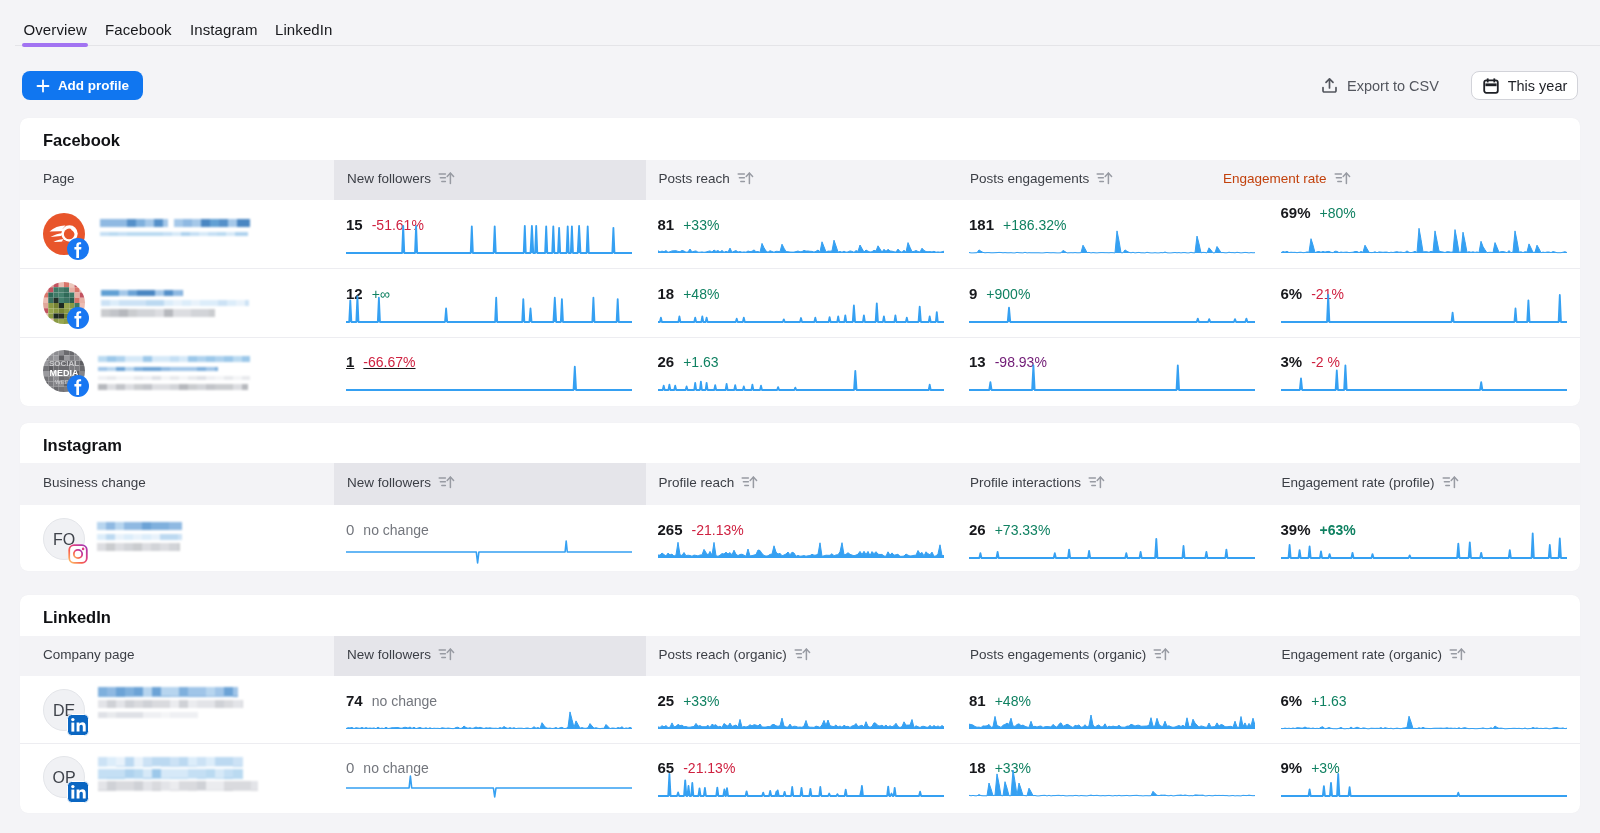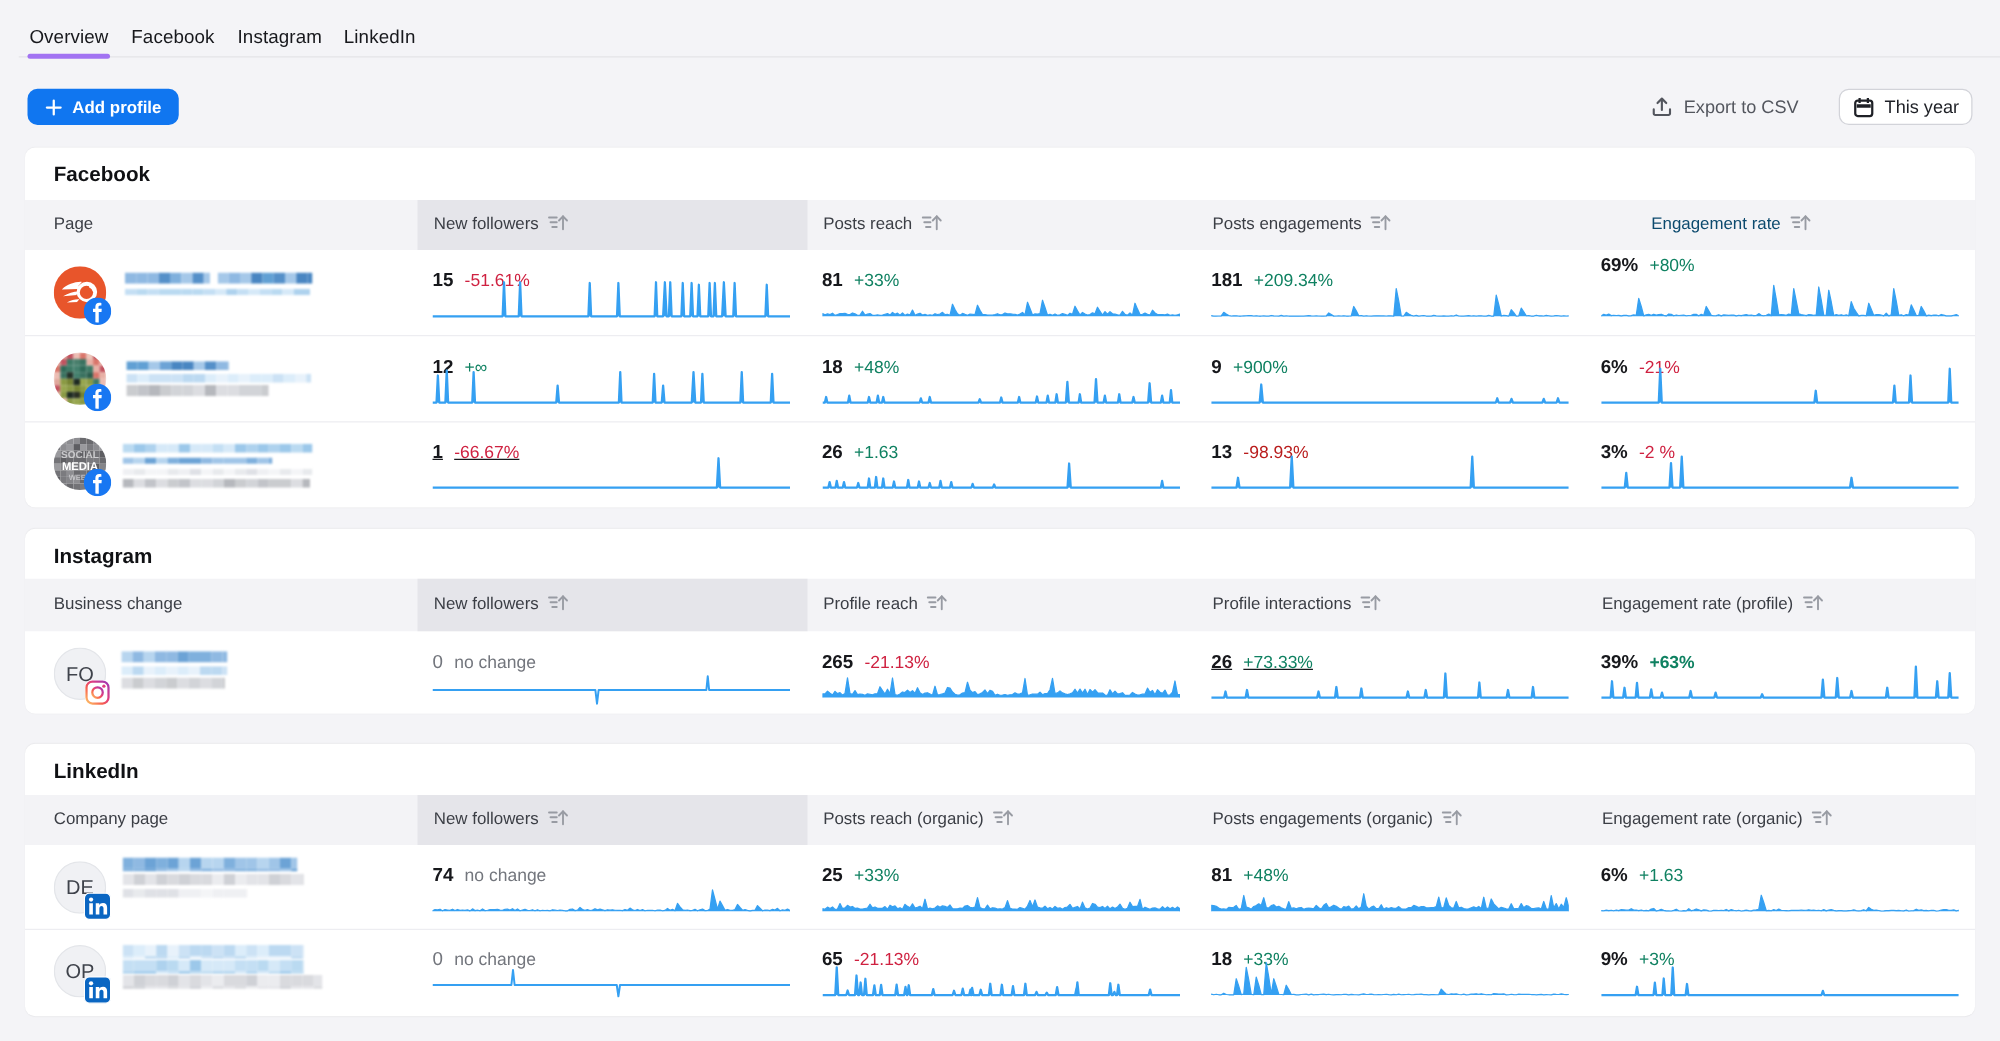--- a/index.html
+++ b/index.html
@@ -65,21 +65,21 @@
       </svg></span></div>
 <div style="position:absolute;left:970px;top:171.0px;font-size:13.5px;color:#3b3e45;white-space:nowrap;">Posts engagements<span style="display:inline-block;vertical-align:-2px;margin-left:7px"><svg width="18" height="14" viewBox="0 0 18 14" xmlns="http://www.w3.org/2000/svg" style="display:block">
 <g stroke="#989ba3" stroke-width="1.5" stroke-linecap="round" fill="none">
 <path d="M1.2 3h6.2"></path>
           <path d="M2.4 6.8h5"></path>
           <path d="M3.8 10.6h3.6"></path>
 <path d="M12.4 12.4V2.2"></path>
           <path d="M9.2 5.4 12.4 2.1 15.6 5.4"></path>
 </g>
       </svg></span></div>
-<div style="position:absolute;left:1321px;top:171.0px;font-size:13.5px;color:#0c4a6e;white-space:nowrap;">Engagement rate<span style="display:inline-block;vertical-align:-2px;margin-left:7px"><svg width="18" height="14" viewBox="0 0 18 14" xmlns="http://www.w3.org/2000/svg" style="display:block">
+<div style="position:absolute;left:1223px;top:171.0px;font-size:13.5px;color:#c2410c;white-space:nowrap;">Engagement rate<span style="display:inline-block;vertical-align:-2px;margin-left:7px"><svg width="18" height="14" viewBox="0 0 18 14" xmlns="http://www.w3.org/2000/svg" style="display:block">
 <g stroke="#989ba3" stroke-width="1.5" stroke-linecap="round" fill="none">
 <path d="M1.2 3h6.2"></path>
           <path d="M2.4 6.8h5"></path>
           <path d="M3.8 10.6h3.6"></path>
 <path d="M12.4 12.4V2.2"></path>
           <path d="M9.2 5.4 12.4 2.1 15.6 5.4"></path>
 </g>
       </svg></span></div>
 <div style="position:absolute;left:20px;top:268px;width:1560px;height:1px;background:#ededf1;"></div>
 <div style="position:absolute;left:20px;top:337px;width:1560px;height:1px;background:#ededf1;"></div>
@@ -166,21 +166,21 @@
     </div>
   </div>
 <div style="position:absolute;left:657.5px;top:216px;font-size:15px;color:#17181c;font-weight:bold;white-space:nowrap;">81<span style="color:#0f8161;font-size:14px;font-weight:normal;margin-left:9px">+33%</span></div>
 <div style="position:absolute;left:657.5px;top:200px;width:286px;height:68px;line-height:0;">
     <div style="position:absolute;left:0;bottom:12px;line-height:0;">
       <svg width="286" height="33" viewBox="0 0 286 33" xmlns="http://www.w3.org/2000/svg" style="display:block">
         <path d="M0,30.0 L0.0,27.8 L2.0,28.9 L4.0,28.1 L6.0,28.7 L8.0,27.6 L10.0,29.3 L12.0,28.7 L14.0,27.9 L16.0,27.8 L18.0,27.7 L20.0,28.4 L22.0,28.7 L24.0,27.4 L26.0,28.1 L28.0,29.2 L30.0,29.0 L32.0,26.0 L34.0,29.0 L36.0,28.3 L38.0,27.9 L40.0,29.2 L42.0,29.2 L44.0,28.9 L46.0,29.3 L48.0,29.0 L50.0,28.4 L52.0,27.9 L54.0,29.1 L56.0,27.0 L58.0,28.4 L60.0,27.5 L62.0,29.1 L64.0,27.4 L66.0,29.3 L68.0,28.3 L70.0,29.1 L72.0,25.1 L74.0,29.3 L76.0,28.3 L78.0,27.6 L80.0,29.0 L82.0,28.5 L84.0,29.2 L86.0,28.9 L88.0,29.2 L90.0,28.0 L92.0,28.6 L94.0,28.3 L96.0,26.9 L98.0,28.7 L100.0,28.5 L102.0,29.3 L104.0,20.4 L106.0,24.7 L108.0,28.1 L110.0,29.2 L112.0,27.7 L114.0,28.5 L116.0,29.2 L118.0,28.3 L120.0,28.4 L122.0,28.7 L124.0,21.2 L126.0,25.2 L128.0,28.6 L130.0,28.7 L132.0,29.0 L134.0,29.1 L136.0,29.1 L138.0,28.6 L140.0,28.0 L142.0,28.8 L144.0,28.6 L146.0,27.4 L148.0,28.1 L150.0,28.0 L152.0,28.3 L154.0,28.4 L156.0,29.1 L158.0,28.3 L160.0,27.0 L162.0,28.9 L164.0,18.8 L166.0,23.8 L168.0,29.0 L170.0,28.1 L172.0,28.2 L174.0,27.9 L176.0,17.2 L178.0,23.0 L180.0,29.1 L182.0,28.4 L184.0,29.2 L186.0,28.2 L188.0,29.2 L190.0,28.9 L192.0,27.9 L194.0,28.4 L196.0,29.3 L198.0,27.6 L200.0,28.4 L202.0,22.0 L204.0,25.6 L206.0,29.0 L208.0,27.0 L210.0,28.2 L212.0,29.0 L214.0,28.7 L216.0,27.3 L218.0,28.0 L220.0,22.8 L222.0,26.0 L224.0,29.1 L226.0,26.3 L228.0,28.3 L230.0,26.3 L232.0,28.0 L234.0,28.2 L236.0,28.8 L238.0,29.1 L240.0,26.1 L242.0,28.5 L244.0,29.2 L246.0,27.3 L248.0,29.2 L250.0,19.6 L252.0,24.3 L254.0,28.7 L256.0,28.4 L258.0,27.5 L260.0,28.5 L262.0,29.0 L264.0,25.2 L266.0,27.4 L268.0,28.6 L270.0,28.7 L272.0,28.6 L274.0,28.9 L276.0,28.3 L278.0,29.2 L280.0,28.9 L282.0,29.2 L284.0,28.8 L286.0,28.2 L286,30.0" fill="#35a0f2" stroke="#35a0f2" stroke-width="1" stroke-linejoin="round"></path>
       </svg>
     </div>
   </div>
-<div style="position:absolute;left:969px;top:216px;font-size:15px;color:#17181c;font-weight:bold;white-space:nowrap;">181<span style="color:#0f8161;font-size:14px;font-weight:normal;margin-left:9px">+209.34%</span></div>
+<div style="position:absolute;left:969px;top:216px;font-size:15px;color:#17181c;font-weight:bold;white-space:nowrap;">181<span style="color:#0f8161;font-size:14px;font-weight:normal;margin-left:9px">+186.32%</span></div>
 <div style="position:absolute;left:969px;top:200px;width:286px;height:68px;line-height:0;">
     <div style="position:absolute;left:0;bottom:12px;line-height:0;">
       <svg width="286" height="33" viewBox="0 0 286 33" xmlns="http://www.w3.org/2000/svg" style="display:block">
         <path d="M0,30.0 L0.0,29.5 L2.0,29.9 L4.0,29.9 L6.0,29.8 L8.0,29.7 L10.0,26.9 L12.0,28.3 L14.0,29.4 L16.0,29.8 L18.0,29.6 L20.0,29.6 L22.0,29.8 L24.0,29.8 L26.0,29.7 L28.0,29.6 L30.0,29.4 L32.0,29.5 L34.0,29.8 L36.0,29.6 L38.0,29.8 L40.0,29.8 L42.0,29.7 L44.0,29.9 L46.0,29.9 L48.0,29.4 L50.0,29.7 L52.0,29.8 L54.0,29.9 L56.0,29.3 L58.0,29.9 L60.0,29.7 L62.0,29.8 L64.0,29.8 L66.0,29.8 L68.0,29.8 L70.0,29.8 L72.0,29.9 L74.0,29.9 L76.0,29.7 L78.0,29.5 L80.0,29.7 L82.0,29.8 L84.0,29.7 L86.0,29.8 L88.0,29.9 L90.0,29.9 L92.0,29.8 L94.0,27.4 L96.0,28.6 L98.0,29.9 L100.0,29.8 L102.0,29.7 L104.0,29.8 L106.0,29.6 L108.0,29.8 L110.0,29.8 L112.0,29.7 L114.0,22.2 L116.0,25.7 L118.0,29.6 L120.0,29.4 L122.0,29.9 L124.0,29.6 L126.0,29.8 L128.0,29.9 L130.0,29.7 L132.0,29.6 L134.0,29.6 L136.0,29.7 L138.0,29.7 L140.0,29.8 L142.0,29.6 L144.0,29.7 L146.0,29.9 L148.0,7.9 L150.0,17.8 L152.0,29.7 L154.0,29.8 L156.0,26.9 L158.0,28.3 L160.0,29.3 L162.0,29.8 L164.0,29.3 L166.0,29.9 L168.0,29.6 L170.0,29.4 L172.0,29.8 L174.0,29.8 L176.0,29.9 L178.0,29.3 L180.0,29.7 L182.0,29.9 L184.0,29.9 L186.0,29.7 L188.0,29.9 L190.0,29.9 L192.0,29.6 L194.0,29.8 L196.0,29.0 L198.0,29.8 L200.0,29.9 L202.0,29.9 L204.0,29.7 L206.0,29.5 L208.0,29.8 L210.0,29.6 L212.0,29.9 L214.0,29.6 L216.0,29.6 L218.0,29.9 L220.0,29.9 L222.0,29.3 L224.0,29.8 L226.0,29.8 L228.0,13.1 L230.0,20.7 L232.0,29.8 L234.0,29.3 L236.0,29.5 L238.0,29.9 L240.0,24.8 L242.0,27.1 L244.0,29.9 L246.0,29.7 L248.0,23.5 L250.0,26.4 L252.0,29.6 L254.0,29.5 L256.0,29.8 L258.0,29.8 L260.0,29.2 L262.0,29.6 L264.0,29.6 L266.0,29.8 L268.0,29.3 L270.0,29.6 L272.0,29.9 L274.0,29.7 L276.0,29.4 L278.0,29.6 L280.0,29.9 L282.0,29.6 L284.0,29.8 L286.0,29.7 L286,30.0" fill="#35a0f2" stroke="#35a0f2" stroke-width="1" stroke-linejoin="round"></path>
       </svg>
     </div>
   </div>
 <div style="position:absolute;left:1280.5px;top:204px;font-size:15px;color:#17181c;font-weight:bold;white-space:nowrap;">69%<span style="color:#0f8161;font-size:14px;font-weight:normal;margin-left:9px">+80%</span></div>
 <div style="position:absolute;left:1280.5px;top:200px;width:286px;height:68px;line-height:0;">
     <div style="position:absolute;left:0;bottom:12px;line-height:0;">
@@ -592,21 +592,21 @@
     </div>
   </div>
 <div style="position:absolute;left:657.5px;top:353.33px;font-size:15px;color:#17181c;font-weight:bold;white-space:nowrap;">26<span style="color:#0f8161;font-size:14px;font-weight:normal;margin-left:9px">+1.63</span></div>
 <div style="position:absolute;left:657.5px;top:337.33px;width:286px;height:68px;line-height:0;">
     <div style="position:absolute;left:0;bottom:12px;line-height:0;">
       <svg width="286" height="33" viewBox="0 0 286 33" xmlns="http://www.w3.org/2000/svg" style="display:block">
         <path d="M0,30.0 L4.7,30.0 L5.7,25.7 L6.7,30.0 L10.4,30.0 L11.4,24.7 L12.4,30.0 L16.2,30.0 L17.2,25.7 L18.2,30.0 L27.6,30.0 L28.6,26.4 L29.6,30.0 L36.2,30.0 L37.2,22.8 L38.2,30.0 L41.9,30.0 L42.9,21.6 L43.9,30.0 L47.6,30.0 L48.6,22.8 L49.6,30.0 L56.2,30.0 L57.2,25.2 L58.2,30.0 L67.6,30.0 L68.6,24.0 L69.6,30.0 L76.2,30.0 L77.2,25.2 L78.2,30.0 L84.8,30.0 L85.8,26.4 L86.8,30.0 L93.4,30.0 L94.4,24.7 L95.4,30.0 L102.0,30.0 L103.0,25.7 L104.0,30.0 L119.1,30.0 L120.1,27.1 L121.1,30.0 L136.3,30.0 L137.3,27.6 L138.3,30.0 L196.0,30.0 L197.3,10.8 L198.6,30.0 L270.7,30.0 L271.7,24.7 L272.7,30.0 L286,30.0" fill="#35a0f2" stroke="#35a0f2" stroke-width="1.8" stroke-linejoin="round"></path>
       </svg>
     </div>
   </div>
-<div style="position:absolute;left:969px;top:353.33px;font-size:15px;color:#17181c;font-weight:bold;white-space:nowrap;">13<span style="color:#b91c1c;font-size:14px;font-weight:normal;margin-left:9px">-98.93%</span></div>
+<div style="position:absolute;left:969px;top:353.33px;font-size:15px;color:#17181c;font-weight:bold;white-space:nowrap;">13<span style="color:#701a75;font-size:14px;font-weight:normal;margin-left:9px">-98.93%</span></div>
 <div style="position:absolute;left:969px;top:337.33px;width:286px;height:68px;line-height:0;">
     <div style="position:absolute;left:0;bottom:12px;line-height:0;">
       <svg width="286" height="33" viewBox="0 0 286 33" xmlns="http://www.w3.org/2000/svg" style="display:block">
         <path d="M0,30.0 L20.2,30.0 L21.4,22.2 L22.6,30.0 L63.1,30.0 L64.4,5.3 L65.7,30.0 L207.5,30.0 L208.8,5.3 L210.1,30.0 L286,30.0" fill="#35a0f2" stroke="#35a0f2" stroke-width="1.8" stroke-linejoin="round"></path>
       </svg>
     </div>
   </div>
 <div style="position:absolute;left:1280.5px;top:353.33px;font-size:15px;color:#17181c;font-weight:bold;white-space:nowrap;">3%<span style="color:#cf2140;font-size:14px;font-weight:normal;margin-left:9px">-2 %</span></div>
 <div style="position:absolute;left:1280.5px;top:337.33px;width:286px;height:68px;line-height:0;">
     <div style="position:absolute;left:0;bottom:12px;line-height:0;">
@@ -753,21 +753,21 @@
     </div>
   </div>
 <div style="position:absolute;left:657.5px;top:521px;font-size:15px;color:#17181c;font-weight:bold;white-space:nowrap;">265<span style="color:#cf2140;font-size:14px;font-weight:normal;margin-left:9px">-21.13%</span></div>
 <div style="position:absolute;left:657.5px;top:505px;width:286px;height:68px;line-height:0;">
     <div style="position:absolute;left:0;bottom:12px;line-height:0;">
       <svg width="286" height="33" viewBox="0 0 286 33" xmlns="http://www.w3.org/2000/svg" style="display:block">
         <path d="M0,30.0 L0.0,27.0 L2.0,27.1 L4.0,25.0 L6.0,26.6 L8.0,28.0 L10.0,25.1 L12.0,26.9 L14.0,26.1 L16.0,28.1 L18.0,26.9 L20.0,14.3 L22.0,26.8 L24.0,27.5 L26.0,24.5 L28.0,27.7 L30.0,27.2 L32.0,27.5 L34.0,28.2 L36.0,27.1 L38.0,27.4 L40.0,27.9 L42.0,27.0 L44.0,26.9 L46.0,21.4 L48.0,24.5 L50.0,27.3 L52.0,23.4 L54.0,27.1 L56.0,14.4 L58.0,27.7 L60.0,28.3 L62.0,27.2 L64.0,25.6 L66.0,26.0 L68.0,24.2 L70.0,26.0 L72.0,24.6 L74.0,26.8 L76.0,22.2 L78.0,26.3 L80.0,27.6 L82.0,26.5 L84.0,26.2 L86.0,27.2 L88.0,28.2 L90.0,21.0 L92.0,27.9 L94.0,27.6 L96.0,27.1 L98.0,26.5 L100.0,22.0 L102.0,22.5 L104.0,25.6 L106.0,27.4 L108.0,28.1 L110.0,27.8 L112.0,26.4 L114.0,26.1 L116.0,17.8 L118.0,24.1 L120.0,26.1 L122.0,25.3 L124.0,27.8 L126.0,27.0 L128.0,26.0 L130.0,24.0 L132.0,26.9 L134.0,24.2 L136.0,25.0 L138.0,28.3 L140.0,27.4 L142.0,28.2 L144.0,28.0 L146.0,27.6 L148.0,28.2 L150.0,27.8 L152.0,27.6 L154.0,26.3 L156.0,27.2 L158.0,27.1 L160.0,26.2 L162.0,14.8 L164.0,28.3 L166.0,27.8 L168.0,27.2 L170.0,27.3 L172.0,27.3 L174.0,25.7 L176.0,27.8 L178.0,26.9 L180.0,26.8 L182.0,23.8 L184.0,14.7 L186.0,26.8 L188.0,26.3 L190.0,24.7 L192.0,26.3 L194.0,27.1 L196.0,27.7 L198.0,27.1 L200.0,26.2 L202.0,23.4 L204.0,26.5 L206.0,23.3 L208.0,26.5 L210.0,23.4 L212.0,27.6 L214.0,23.6 L216.0,25.7 L218.0,23.7 L220.0,26.2 L222.0,26.5 L224.0,26.4 L226.0,28.0 L228.0,28.2 L230.0,23.8 L232.0,27.1 L234.0,24.9 L236.0,27.2 L238.0,26.8 L240.0,26.2 L242.0,28.3 L244.0,28.3 L246.0,28.0 L248.0,26.0 L250.0,27.2 L252.0,28.0 L254.0,27.8 L256.0,27.3 L258.0,27.2 L260.0,22.5 L262.0,25.8 L264.0,24.4 L266.0,27.9 L268.0,23.8 L270.0,25.8 L272.0,26.7 L274.0,24.1 L276.0,28.3 L278.0,27.9 L280.0,25.8 L282.0,16.8 L284.0,27.6 L286.0,27.6 L286,30.0" fill="#35a0f2" stroke="#35a0f2" stroke-width="1" stroke-linejoin="round"></path>
       </svg>
     </div>
   </div>
-<div style="position:absolute;left:969px;top:521px;font-size:15px;color:#17181c;font-weight:bold;white-space:nowrap;text-decoration:underline;">26<span style="color:#0f8161;font-size:14px;font-weight:normal;margin-left:9px">+73.33%</span></div>
+<div style="position:absolute;left:969px;top:521px;font-size:15px;color:#17181c;font-weight:bold;white-space:nowrap;">26<span style="color:#0f8161;font-size:14px;font-weight:normal;margin-left:9px">+73.33%</span></div>
 <div style="position:absolute;left:969px;top:505px;width:286px;height:68px;line-height:0;">
     <div style="position:absolute;left:0;bottom:12px;line-height:0;">
       <svg width="286" height="33" viewBox="0 0 286 33" xmlns="http://www.w3.org/2000/svg" style="display:block">
         <path d="M0,30.0 L10.3,30.0 L11.4,25.2 L12.5,30.0 L27.5,30.0 L28.6,24.0 L29.7,30.0 L84.7,30.0 L85.8,25.2 L86.9,30.0 L99.0,30.0 L100.1,21.6 L101.2,30.0 L119.0,30.0 L120.1,22.8 L121.2,30.0 L156.2,30.0 L157.3,25.2 L158.4,30.0 L170.5,30.0 L171.6,24.0 L172.7,30.0 L186.1,30.0 L187.3,10.8 L188.5,30.0 L213.4,30.0 L214.5,18.0 L215.6,30.0 L236.3,30.0 L237.4,24.0 L238.5,30.0 L256.3,30.0 L257.4,21.6 L258.5,30.0 L286,30.0" fill="#35a0f2" stroke="#35a0f2" stroke-width="1.8" stroke-linejoin="round"></path>
       </svg>
     </div>
   </div>
 <div style="position:absolute;left:1280.5px;top:521px;font-size:15px;color:#17181c;font-weight:bold;white-space:nowrap;">39%<span style="color:#0f8161;font-size:14px;font-weight:bold;margin-left:9px">+63%</span></div>
 <div style="position:absolute;left:1280.5px;top:505px;width:286px;height:68px;line-height:0;">
     <div style="position:absolute;left:0;bottom:12px;line-height:0;">

